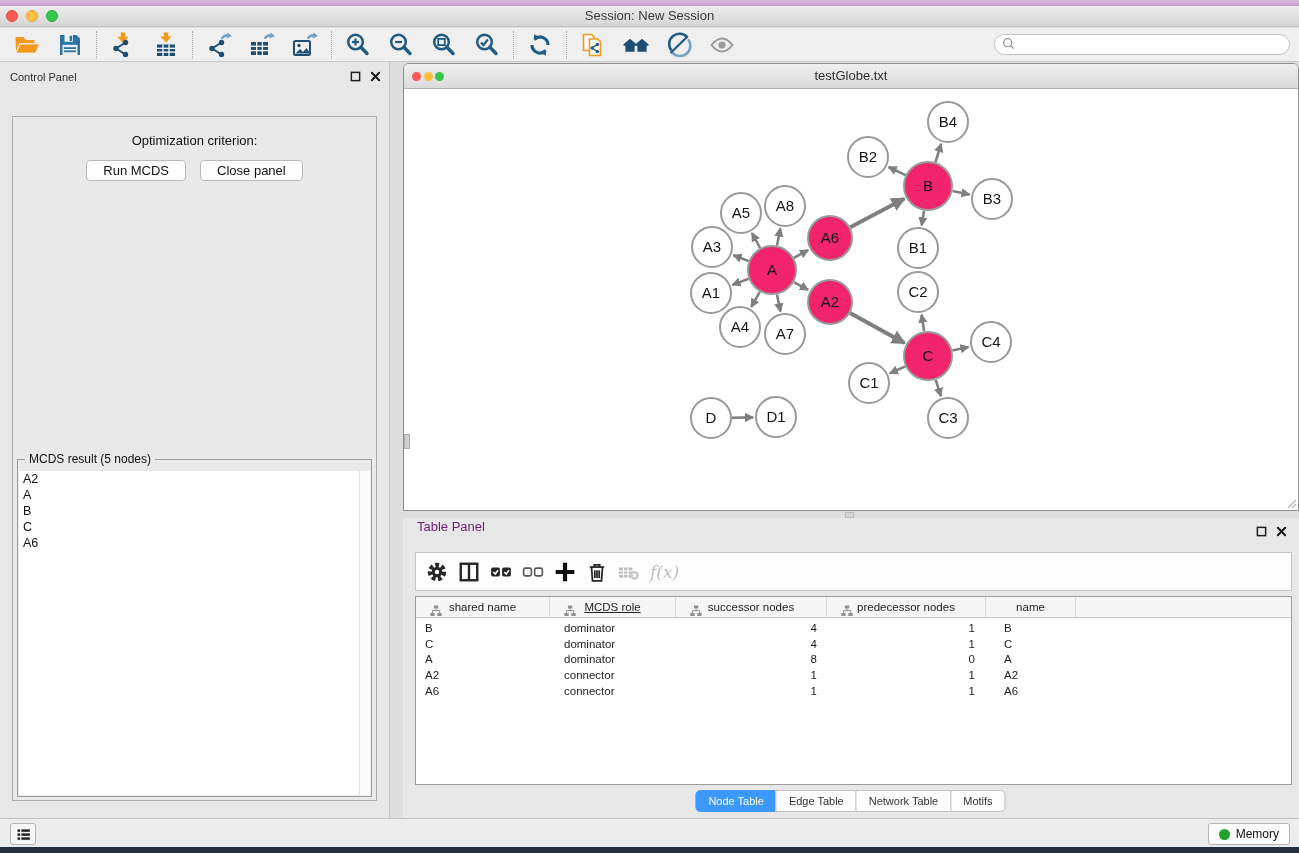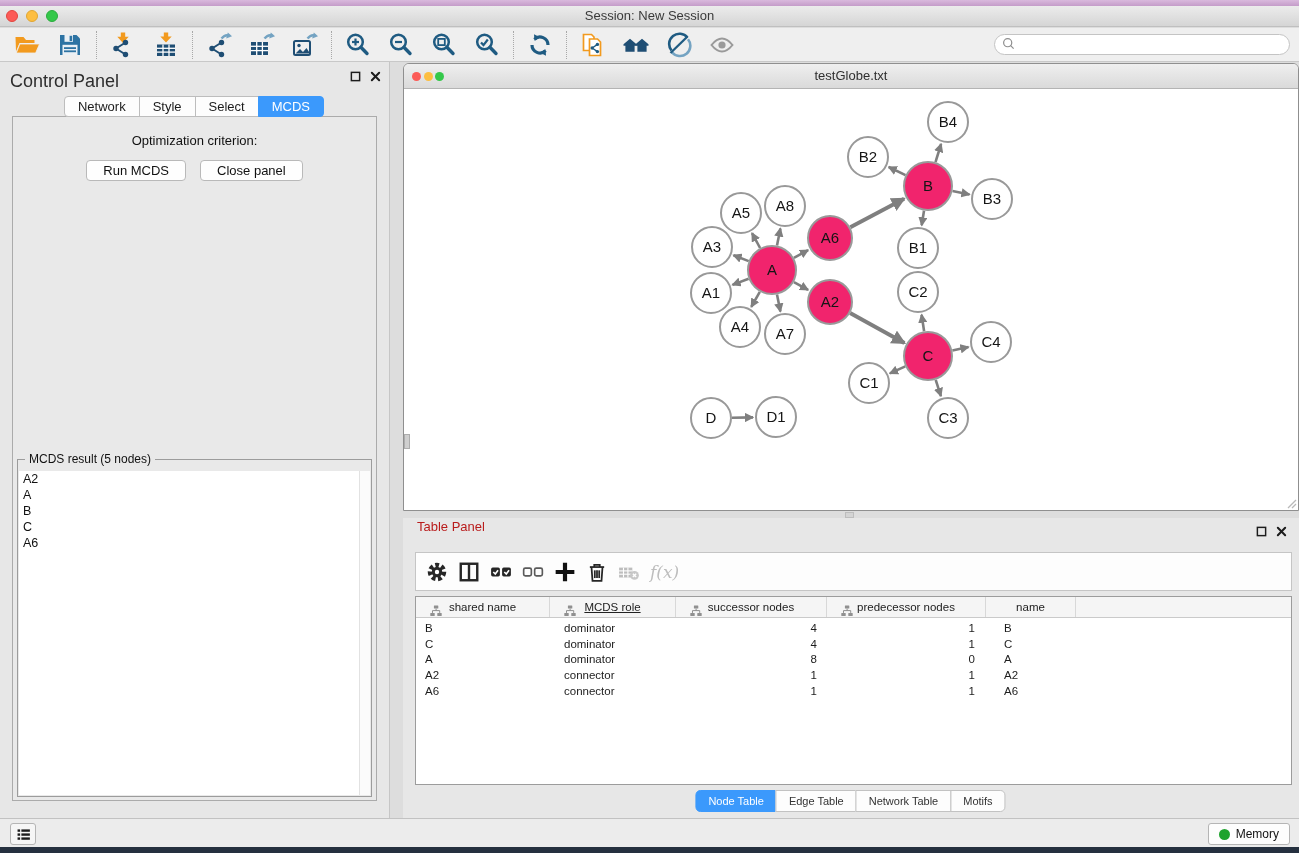--- a/index.html
+++ b/index.html
@@ -25,21 +25,21 @@
   .tb-btn { width:26px; height:26px; display:inline-block; cursor:default; }
   .tb-btn svg { width:26px; height:26px; display:block; }
   .search-wrap { margin-left:auto; margin-right:9px; width:296px; height:21px;
     background:#fff; border:1px solid #C4C4C4; border-radius:11px; display:flex; align-items:center; padding-left:7px; }
   .search-wrap svg { width:13px; height:13px; }
   .search-input { border:none; outline:none; flex:1; height:17px; font-size:12px; background:transparent; padding-left:4px;}
 
   
   .control-panel { position:absolute; left:0; top:62px; width:390px; height:756px;
     background:#E7E7E7; border-right:1px solid #C6C6C6; }
-  .cp-title { position:absolute; left:10px; top:9px; font-size:18px; color:#2E2E2E; }
+  .cp-title { position:absolute; left:10px; top:9px; font-size:11px; color:#2E2E2E; }
   .winbtns { position:absolute; right:8px; top:9px; display:flex; gap:9px; align-items:center; }
   .winbtns svg { width:11px; height:11px; display:block; }
   .cp-tabs { position:absolute; top:34px; left:0; right:0; display:flex; justify-content:center; z-index:2; }
   .cp-tab { height:21px; line-height:19px; padding:0 13px; font-size:13px; color:#1C1C1C;
     background:#FDFDFD; border:1px solid #BDBDBD; margin-left:-1px; }
   .cp-tab:first-child { border-radius:4px 0 0 4px; }
   .cp-tab:last-child { border-radius:0 4px 4px 0; }
   .cp-tab.active { background:#3B99FC; border-color:#3B99FC; color:#fff; }
   .cp-body { position:absolute; left:12px; right:12px; top:54px; bottom:17px;
     border:1px solid #ABABAB; background:#E9E9E9; }
@@ -71,21 +71,21 @@
   .nw-light { width:9px; height:9px; border-radius:50%; }
   .nw-title { text-align:center; font-size:13px; color:#2F2F2F; line-height:24px; }
   .nw-canvas { position:absolute; left:0; right:0; top:25px; bottom:0; overflow:hidden; }
   #graph-svg { position:absolute; left:0; top:0; }
   .nw-vthumb { position:absolute; left:0; top:345px; width:6px; height:15px; background:#CFCFCF; border:1px solid #ADADAD; }
   .nw-resize { position:absolute; right:1px; bottom:1px; width:12px; height:12px; }
   .split-grip { position:absolute; left:845px; top:512px; width:9px; height:6px; background:#D4D4D4; border:1px solid #BDBDBD; }
 
   
   .table-panel { position:absolute; left:403px; top:518px; width:896px; height:300px; background:#E7E7E7; }
-  .tp-title { position:absolute; left:14px; top:1px; font-size:13px; color:#b91c1c; }
+  .tp-title { position:absolute; left:14px; top:1px; font-size:13px; color:#701a75; }
   .tp-winbtns { position:absolute; right:12px; top:8px; display:flex; gap:9px; align-items:center; }
   .tp-winbtns svg { width:11px; height:11px; display:block; }
   .tp-toolbar { position:absolute; left:12px; right:7px; top:34px; height:39px; background:#FDFDFD;
     border:1px solid #C5C5C5; display:flex; align-items:center; gap:10px; padding-left:10px; }
   .tp-tbtn { width:22px; height:22px; }
   .tp-tbtn svg { width:22px; height:22px; display:block; }
   .fx { font-family:"DejaVu Serif", serif; font-style:italic; font-size:17px; color:#BDBDBD; line-height:22px; }
   .tbl { position:absolute; left:12px; right:7px; top:78px; bottom:33px; background:#fff; border:1px solid #9C9C9C; overflow:hidden; }
   .tbl-header { display:flex; height:21px; background:#F5F5F5; border-bottom:1px solid #CACACA; }
   .tbl-hcell { position:relative; display:flex; align-items:center; justify-content:center;
@@ -307,26 +307,20 @@
         <svg viewBox="0 0 12 12">
           <rect x="1.5" y="1.5" width="9" height="9" fill="none" stroke="#1c1c1c" stroke-width="1.6"></rect>
         </svg>
       </span>
     <span>
         <svg viewBox="0 0 12 12">
           <path d="M2 2l8 8M10 2l-8 8" stroke="#1c1c1c" stroke-width="2.2" stroke-linecap="round"></path>
         </svg>
       </span>
   </div>
-  <div class="cp-tabs" id="cp-tabs">
-      <div class="cp-tab">Network</div>
-      <div class="cp-tab">Style</div>
-      <div class="cp-tab">Select</div>
-      <div class="cp-tab active">MCDS</div>
-    </div>
   <div class="cp-body">
     <div class="opt-label">Optimization criterion:</div>
     <div class="cp-buttons">
       <div class="cp-btn">Run MCDS</div>
       <div class="cp-btn">Close panel</div>
     </div>
     <div class="groupbox">
       <span class="legend">MCDS result (5 nodes)</span>
       <div class="mcds-list" id="mcds-list">
         <div class="mcds-track"></div>

